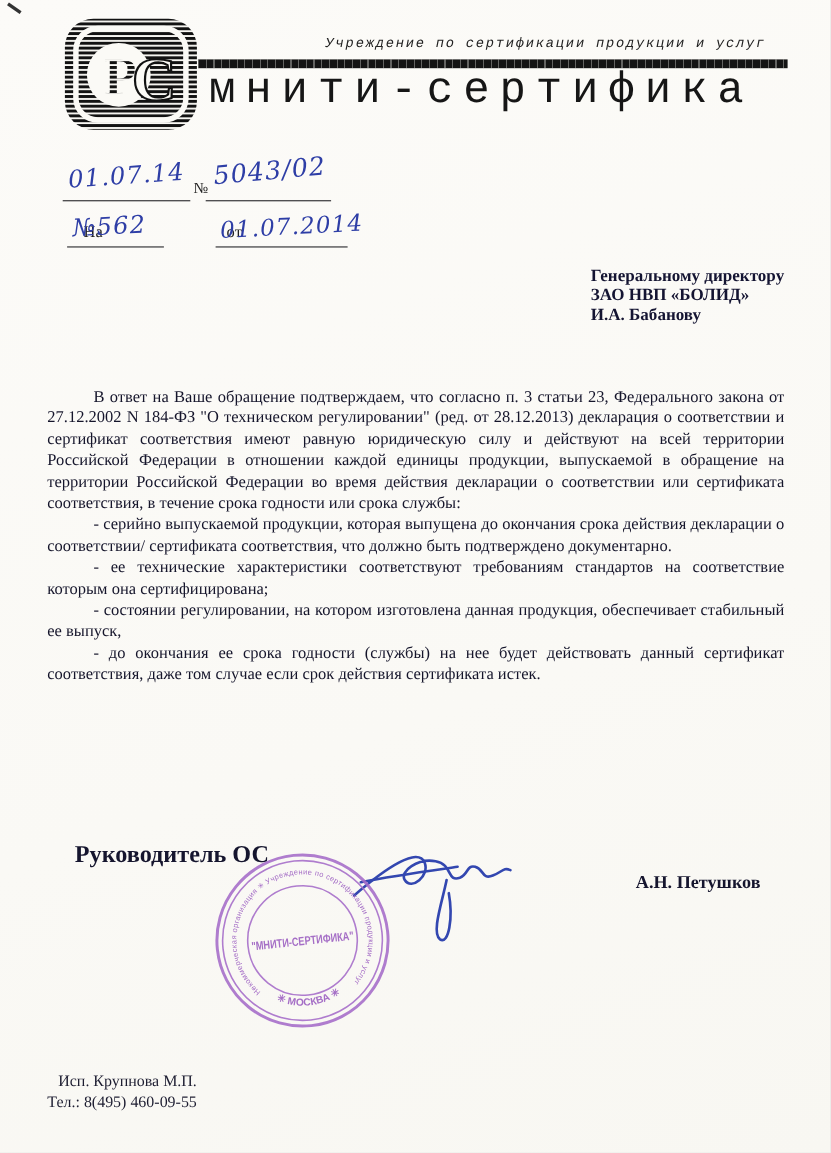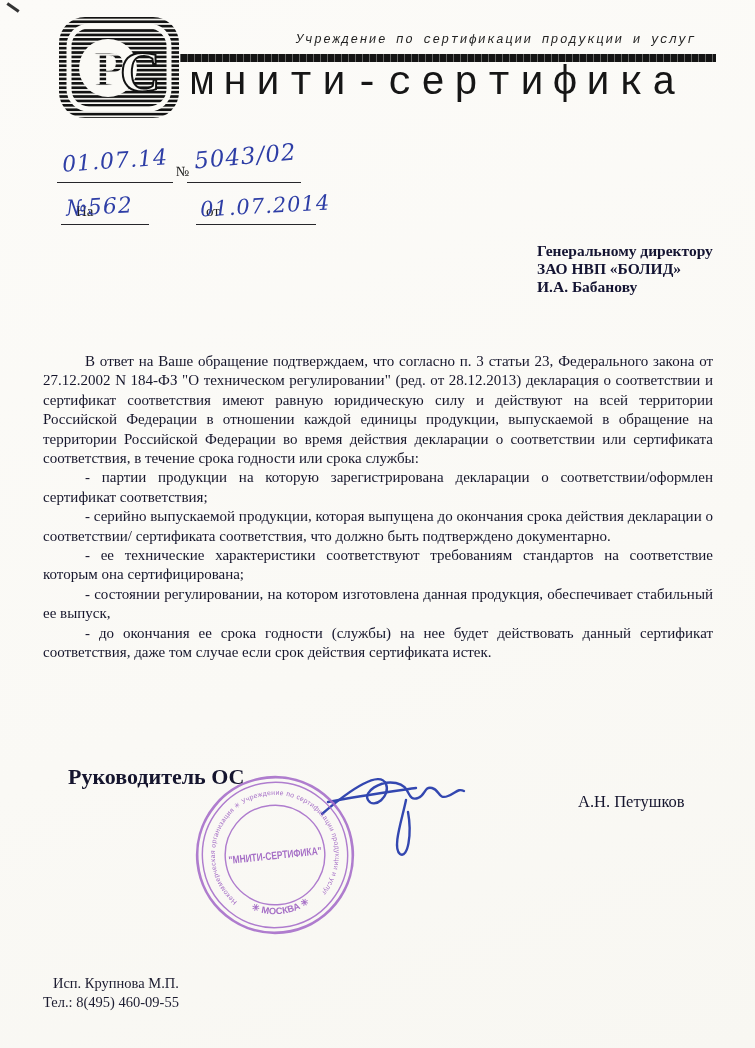--- a/index.html
+++ b/index.html
@@ -50,21 +50,21 @@
   
   #recipient{left:537px;top:242px;font-weight:bold;font-size:15.5px;line-height:18px;color:#141432;}
   
   #body-text{
     left:43px;top:352px;width:670px;font-size:15px;line-height:19.4px;
     text-align:justify;color:#15152b;
   }
   #body-text p{margin:0;text-indent:42px;}
   
   #role-label{left:68px;top:764px;font-weight:bold;font-size:22px;color:#15152e;}
-  #signer-name{left:578px;top:792px;font-weight:normal;font-size:16.5px;color:#15152e;}
+  #signer-name{left:578px;top:792px;font-weight:bold;font-size:16.5px;color:#15152e;}
   #signature-svg{left:318px;top:758px;width:150px;height:108px;}
   #stamp-svg{left:192px;top:772px;width:166px;height:166px;transform:rotate(-6deg);opacity:.88;}
   
   #footer-block{left:43px;top:974px;font-size:14.5px;line-height:19px;color:#1c1c30;text-align:right;}
   
   #corner-mark{left:6px;top:6px;width:14px;height:3px;background:#333;transform:rotate(35deg);}
 </style>
 </head>
 <body>
 
@@ -104,21 +104,20 @@
   <div id="uline4" class="abs u-line"></div>
 
   <div id="recipient" class="abs">
     <div>Генеральному директору</div>
     <div>ЗАО НВП «БОЛИД»</div>
     <div>И.А. Бабанову</div>
   </div>
 
   <div id="body-text" class="abs">
     <p>В ответ на Ваше обращение подтверждаем, что согласно п. 3 статьи 23, Федерального закона от 27.12.2002 N 184-ФЗ "О техническом регулировании" (ред. от 28.12.2013) декларация о соответствии и сертификат соответствия имеют равную юридическую силу и действуют на всей территории Российской Федерации в отношении каждой единицы продукции, выпускаемой в обращение на территории Российской Федерации во время действия декларации о соответствии или сертификата соответствия, в течение срока годности или срока службы:</p>
-    <p>- партии продукции на которую зарегистрирована декларации о соответствии/оформлен сертификат соответствия;</p>
     <p>- серийно выпускаемой продукции, которая выпущена до окончания срока действия декларации о соответствии/ сертификата соответствия, что должно быть подтверждено документарно.</p>
     <p>- ее технические характеристики соответствуют требованиям стандартов на соответствие которым она сертифицирована;</p>
     <p>- состоянии регулировании, на котором изготовлена данная продукция, обеспечивает стабильный ее выпуск,</p>
     <p>- до окончания ее срока годности (службы) на нее будет действовать данный сертификат соответствия, даже том случае если срок действия сертификата истек.</p>
   </div>
 
   <div id="role-label" class="abs">Руководитель ОС</div>
   <div id="signer-name" class="abs">А.Н. Петушков</div>
 
   <svg id="signature-svg" class="abs" viewBox="0 0 150 108" aria-hidden="true">

